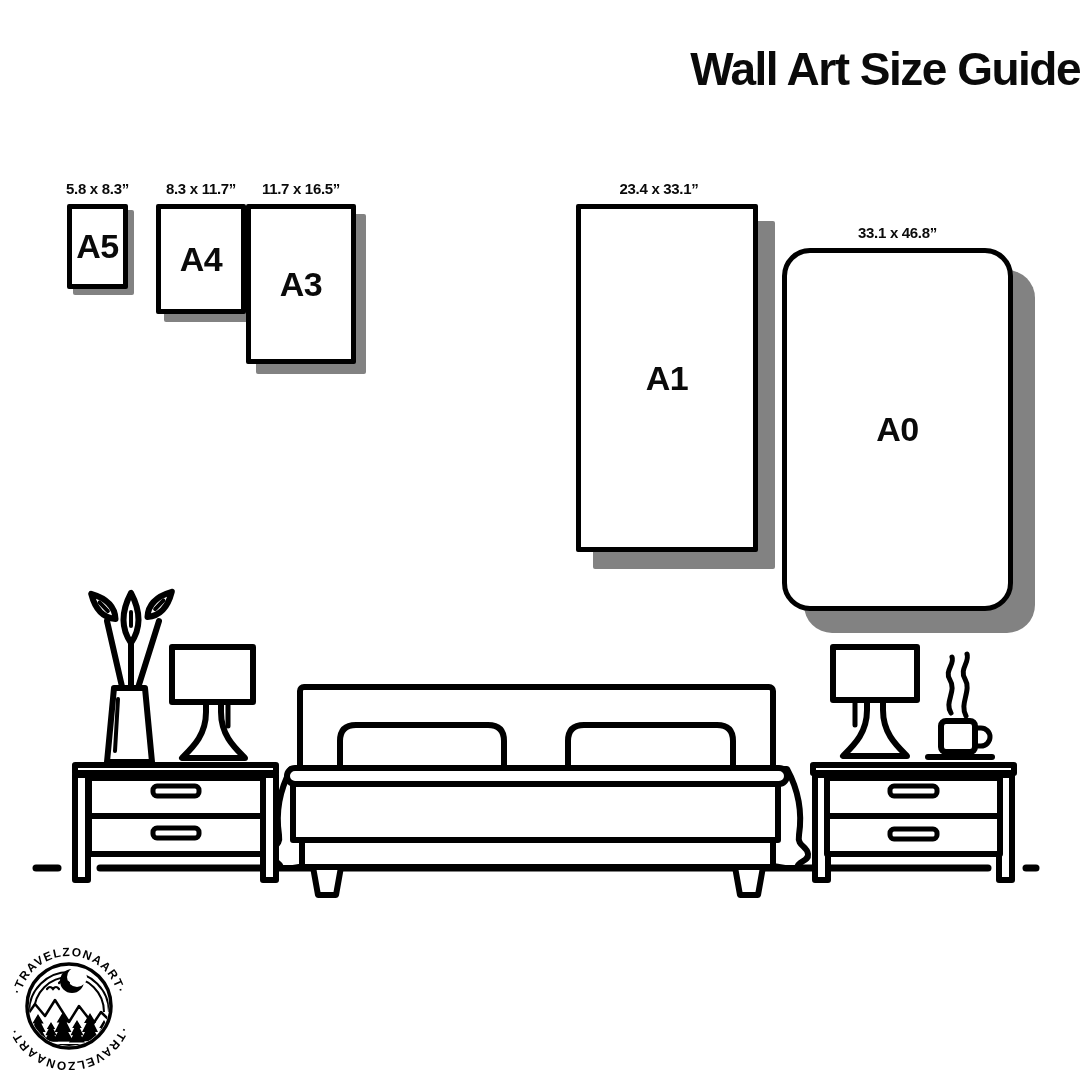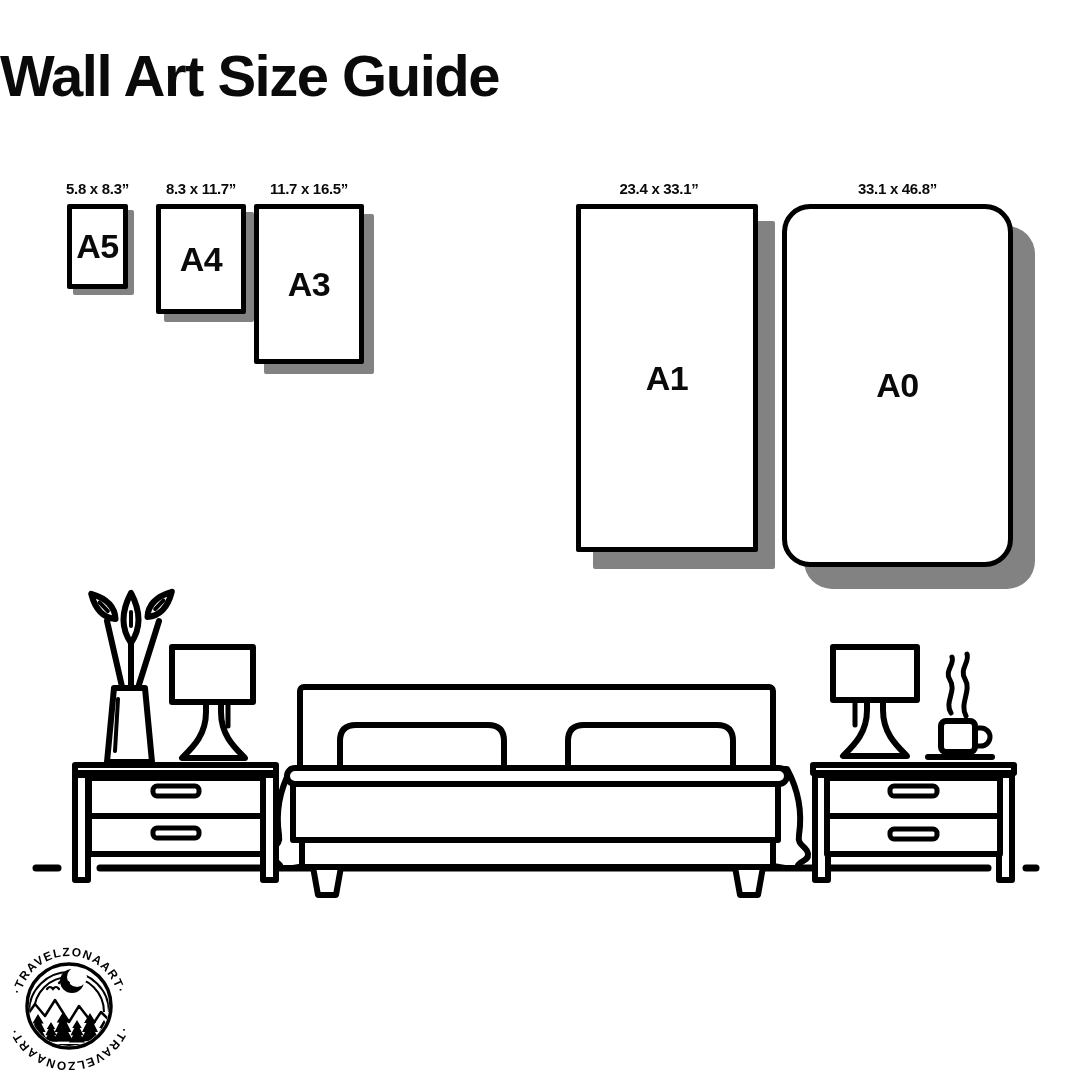--- a/index.html
+++ b/index.html
@@ -1,22 +1,22 @@
 <!DOCTYPE html>
 <html><head>
 <meta charset="utf-8">
 <style>
   html,body{margin:0;padding:0;background:#fff;}
   .canvas{
     position:relative;width:1080px;height:1080px;background:#fff;overflow:hidden;
     font-family:"Liberation Sans",sans-serif;color:#0a0a0a;
   }
   .title{
-    position:absolute;top:42px;left:0;width:100%;margin:0;text-align:left;
-    font-size:58px;font-weight:700;letter-spacing:-1.5px;color:#0a0a0a;
+    position:absolute;top:42px;left:0;width:100%;margin:0;text-align:right;
+    font-size:46px;font-weight:700;letter-spacing:-1.5px;color:#0a0a0a;
   }
   #size-guide{position:absolute;left:0;top:0;width:100%;height:100%;}
   .size-item{position:absolute;top:204px;}
   .size-dims{
     position:absolute;bottom:100%;left:50%;transform:translateX(-50%);
     margin-bottom:7px;white-space:nowrap;font-size:15px;font-weight:700;letter-spacing:-0.3px;
   }
   .size-rect{
     box-sizing:border-box;background:#fff;border:5px solid #c4b5fd;border-radius:2px;
     display:flex;align-items:center;justify-content:center;
@@ -43,33 +43,33 @@
         <div class="size-rect" style="width: 61px; height: 85px; border-color: rgb(0, 0, 0); box-shadow: rgb(130, 130, 130) 6px 6px 0px 0px;">
           <span class="size-letter">A5</span>
         </div>
       </div>
       <div class="size-item" style="left: 156px; width: 90px;">
         <div class="size-dims">8.3 x 11.7”</div>
         <div class="size-rect" style="width: 90px; height: 110px; border-color: rgb(0, 0, 0); box-shadow: rgb(130, 130, 130) 8px 8px 0px 0px;">
           <span class="size-letter">A4</span>
         </div>
       </div>
-      <div class="size-item" style="left: 254px; width: 110px;">
+      <div class="size-item" style="left: 246px; width: 110px;">
         <div class="size-dims">11.7 x 16.5”</div>
         <div class="size-rect" style="width: 110px; height: 160px; border-color: rgb(0, 0, 0); box-shadow: rgb(130, 130, 130) 10px 10px 0px 0px;">
           <span class="size-letter">A3</span>
         </div>
       </div>
       <div class="size-item" style="left: 568px; width: 182px;">
         <div class="size-dims">23.4 x 33.1”</div>
         <div class="size-rect" style="width: 182px; height: 348px; border-color: rgb(0, 0, 0); box-shadow: rgb(130, 130, 130) 17px 17px 0px 0px; margin-left: 8px;">
           <span class="size-letter">A1</span>
         </div>
       </div>
-      <div class="size-item" style="left: 782px; width: 231px;">
+      <div class="size-item" style="left: 782px; width: 231px; margin-top: 44px;">
         <div class="size-dims">33.1 x 46.8”</div>
         <div class="size-rect" style="width: 231px; height: 363px; border-color: rgb(0, 0, 0); box-shadow: rgb(130, 130, 130) 22px 22px 0px 0px; border-radius: 28px;">
           <span class="size-letter">A0</span>
         </div>
       </div>
     </div>
 
   <svg class="scene" width="1020" height="320" viewBox="0 0 1020 320" fill="none" stroke-linejoin="round" stroke-linecap="round">
 
     <g stroke="#000" stroke-width="7">

